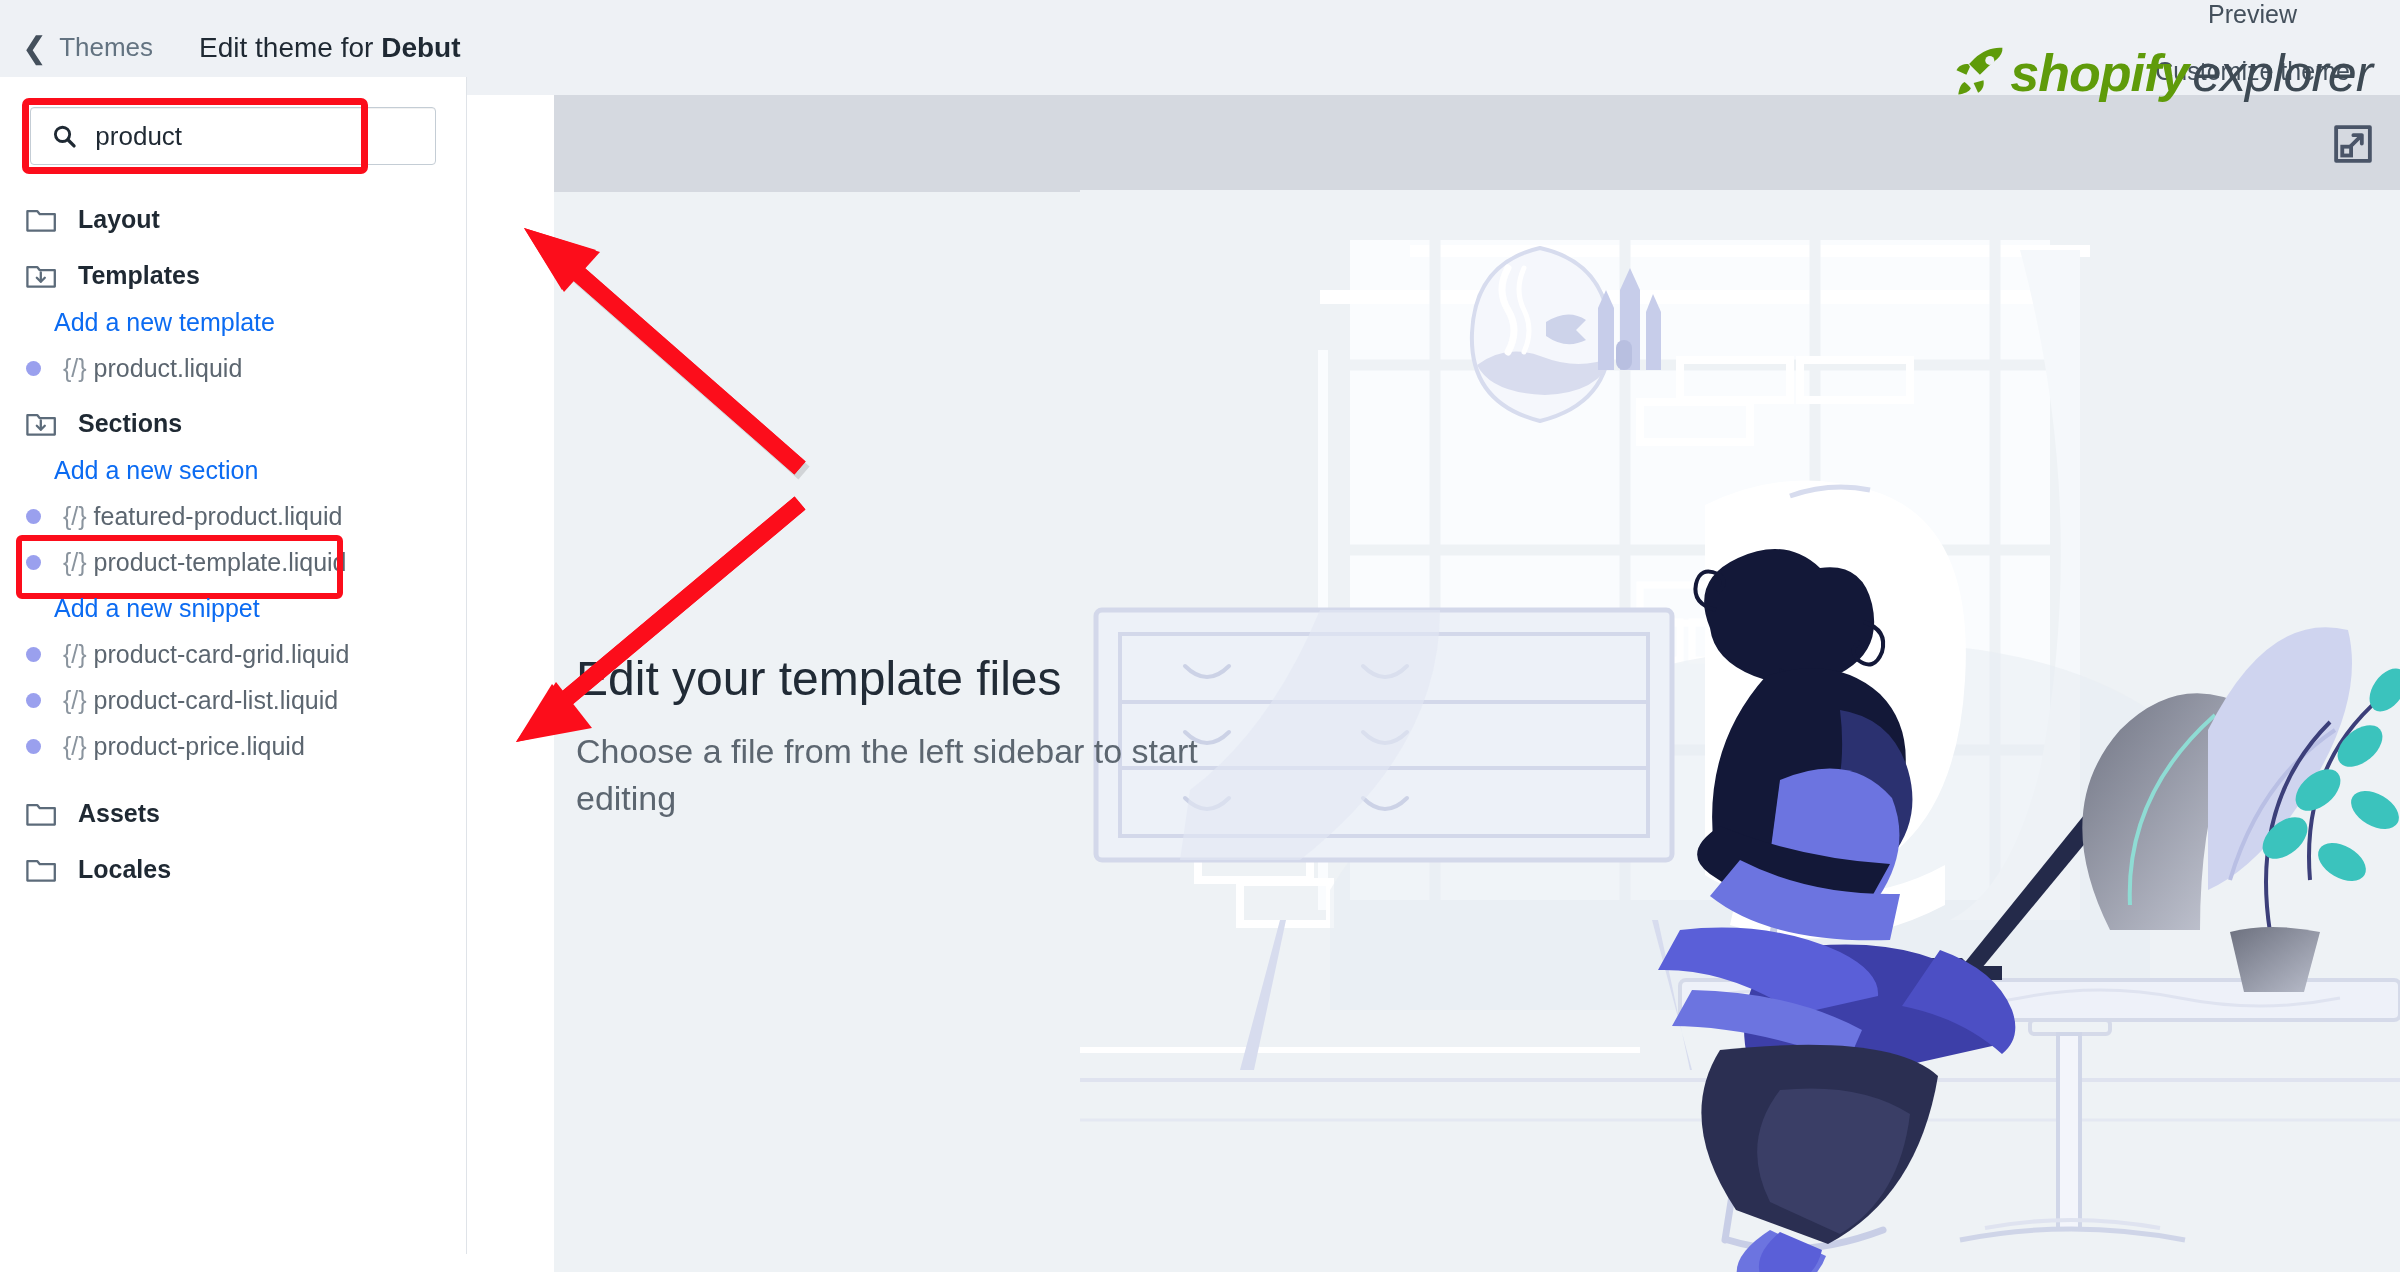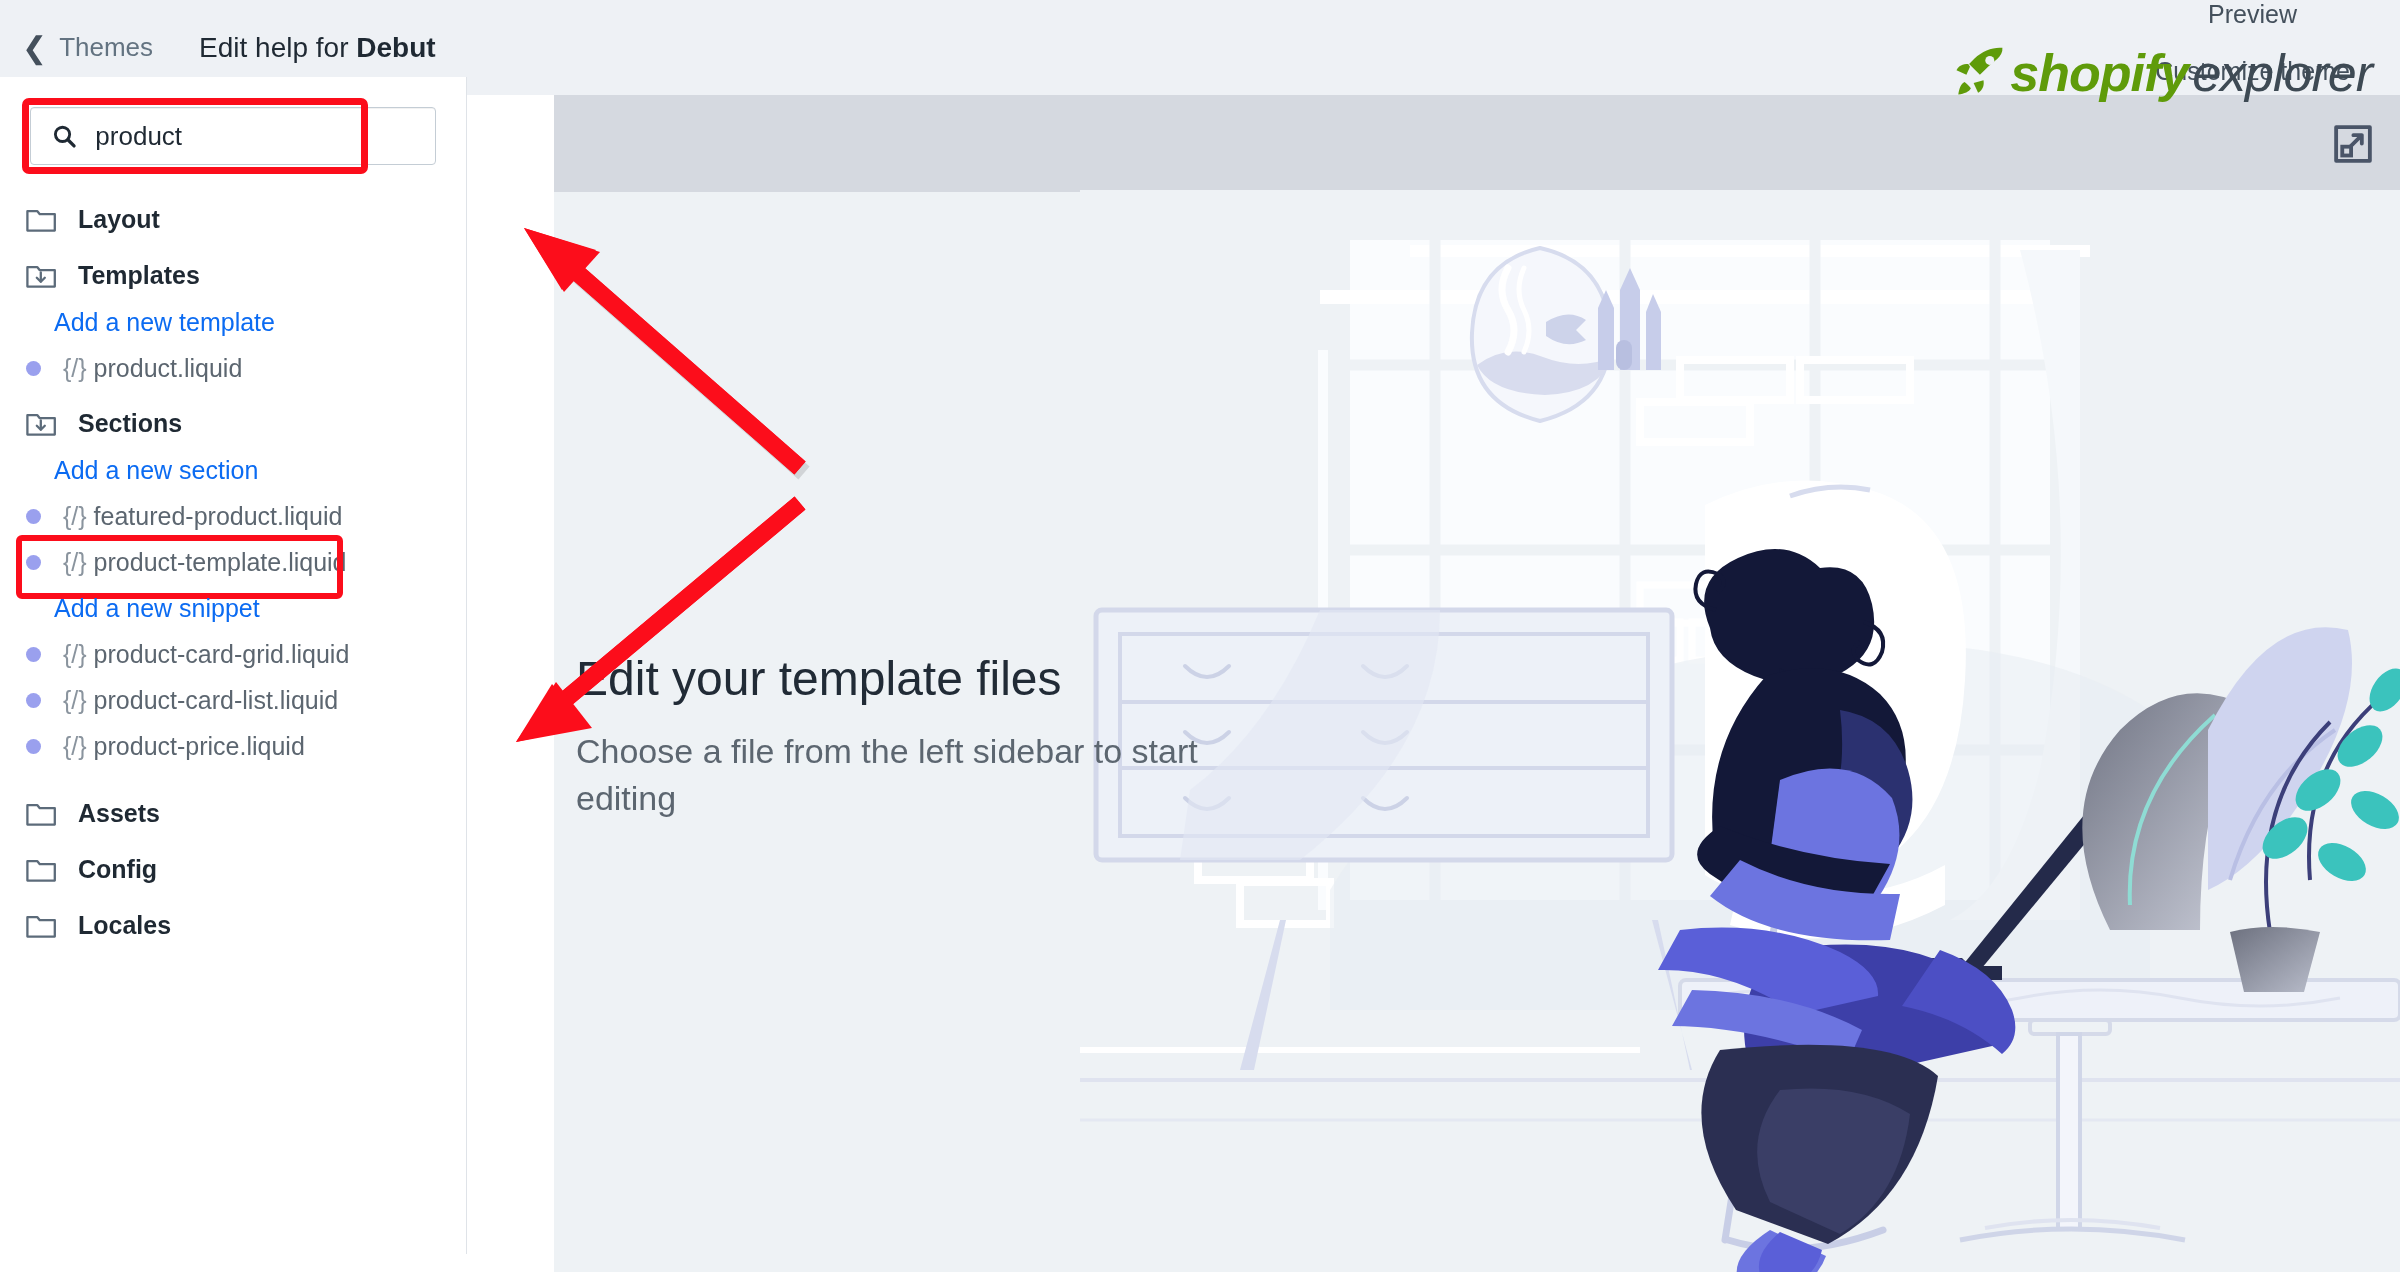--- a/index.html
+++ b/index.html
@@ -140,21 +140,21 @@
 <body>
 
 <div id="app">
 
   <div class="topbar">
     <div class="back-link">
       <span class="chev-left">❮</span>
       <span>Themes</span>
     </div>
     <div class="page-title">
-      <span>Edit help for </span><b>Debut</b>
+      <span>Edit theme for </span><b>Debut</b>
     </div>
 
     <div class="topbar-right">
       <span class="nav-link">Preview</span>
       <span class="nav-link">Customize theme</span>
       <span class="nav-dd">
         <span class="nav-link">Expert theme help</span>
         <span class="caret-down"></span>
       </span>
     </div>
@@ -257,26 +257,20 @@
 
       <div class="gap-sm"></div>
 
       <div class="tree-row folder">
         <svg class="folder-ico" viewBox="0 0 30 26">
           <path d="M1.4 5.2h10l2.4 3h15v16.4h-27.4z" fill="none" stroke="#5c6b7a" stroke-width="2.3" stroke-linejoin="round"></path>
         </svg>
         <span class="folder-label">Assets</span>
       </div>
 
-      <div class="tree-row folder">
-        <svg class="folder-ico" viewBox="0 0 30 26">
-          <path d="M1.4 5.2h10l2.4 3h15v16.4h-27.4z" fill="none" stroke="#5c6b7a" stroke-width="2.3" stroke-linejoin="round"></path>
-        </svg>
-        <span class="folder-label">Config</span>
-      </div>
 
       <div class="tree-row folder">
         <svg class="folder-ico" viewBox="0 0 30 26">
           <path d="M1.4 5.2h10l2.4 3h15v16.4h-27.4z" fill="none" stroke="#5c6b7a" stroke-width="2.3" stroke-linejoin="round"></path>
         </svg>
         <span class="folder-label">Locales</span>
       </div>
 
     </div>
   </div>

